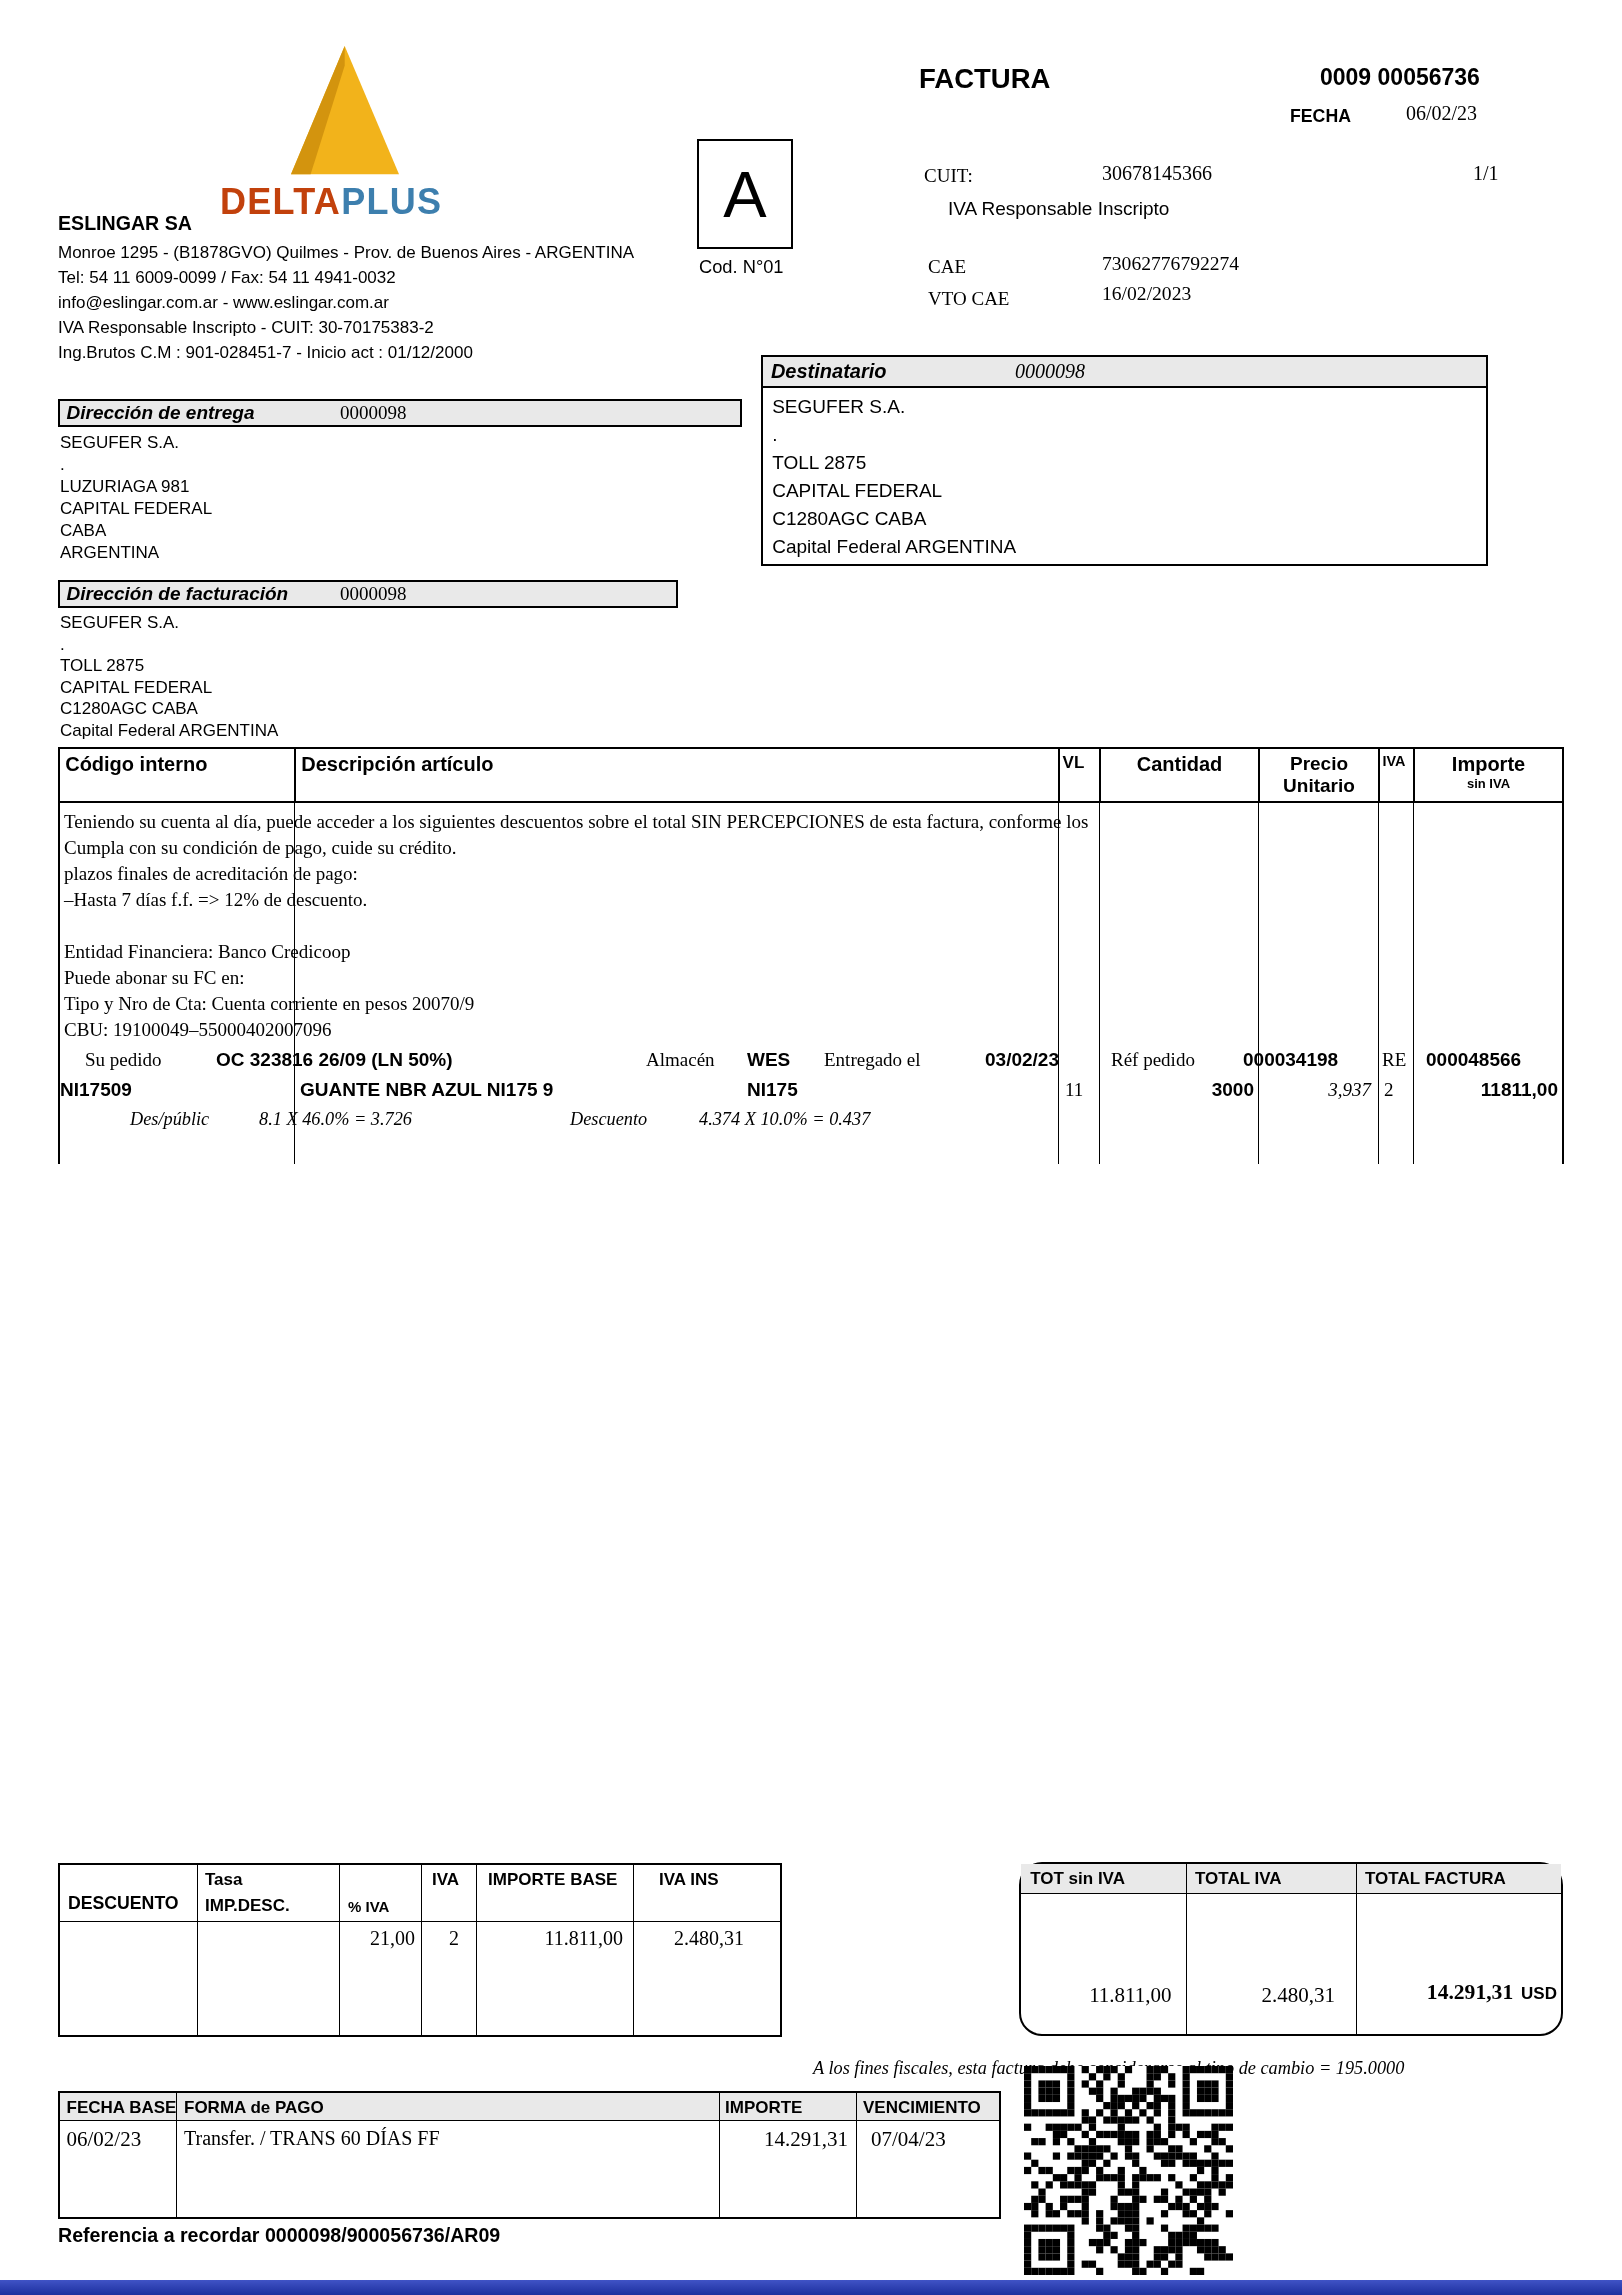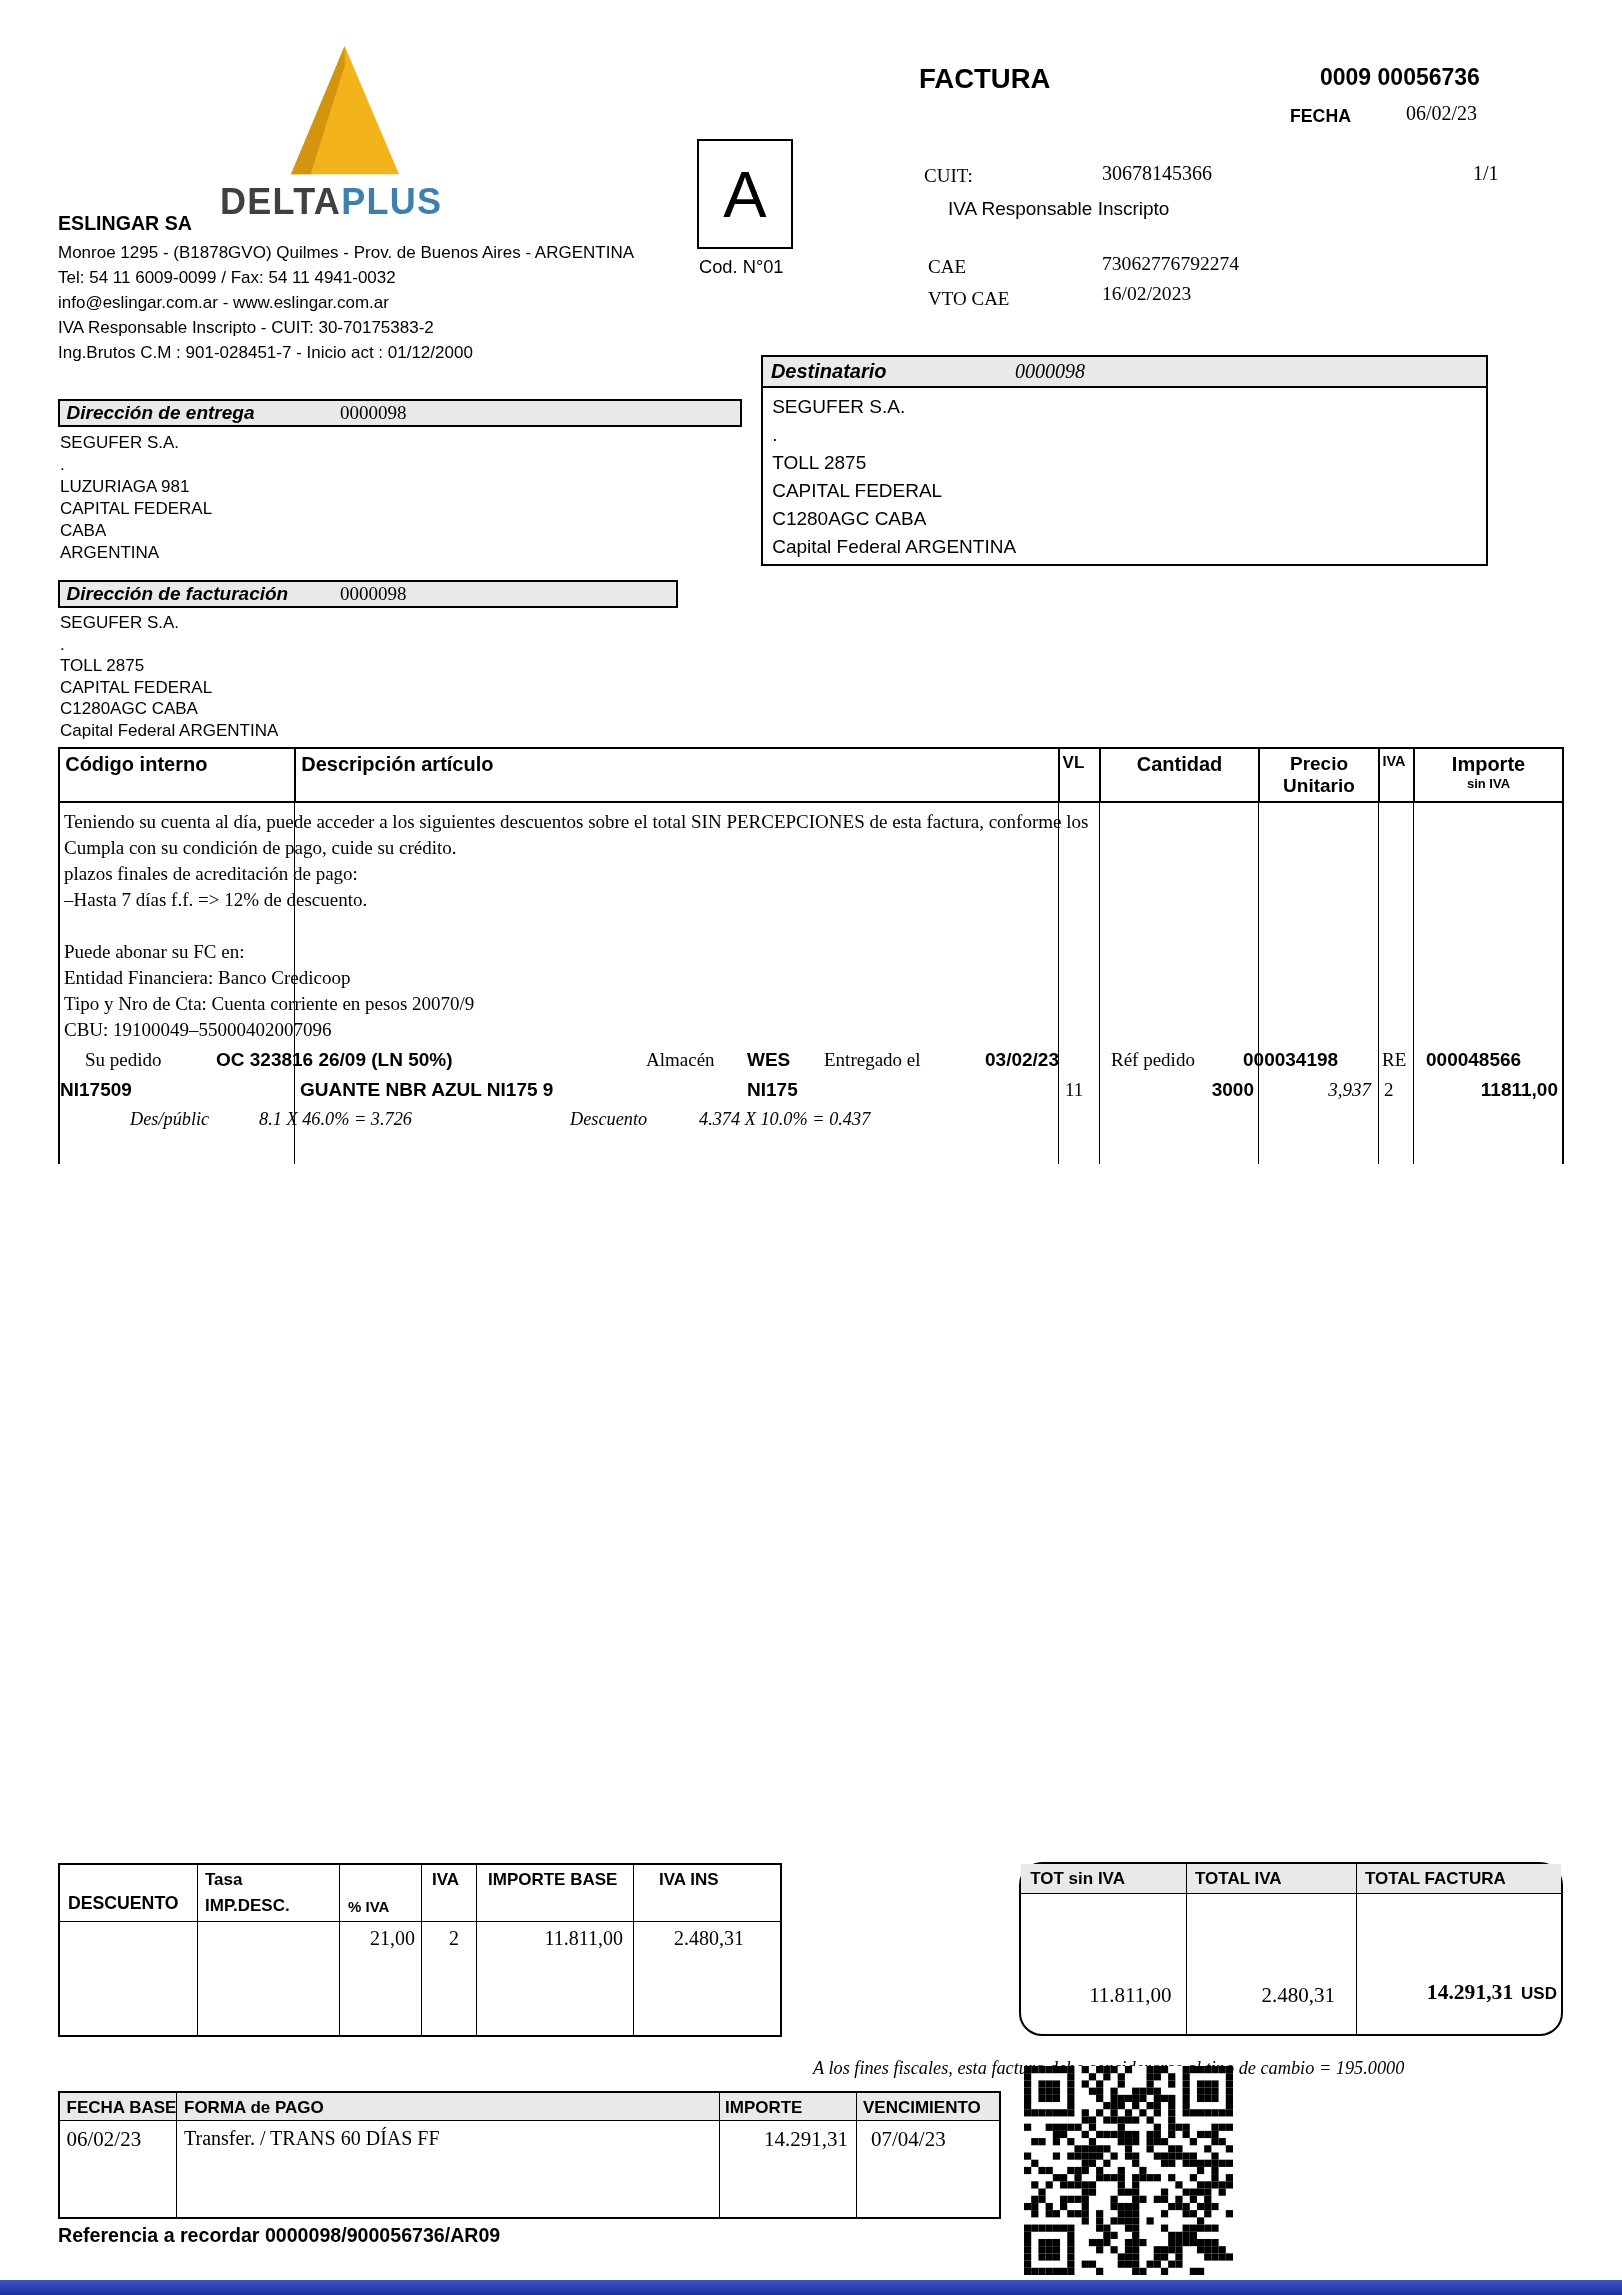--- a/index.html
+++ b/index.html
@@ -25,21 +25,21 @@
 </head>
 <body>
 
 <div class="page">
 
   <svg class="abs" style="left:291px;top:46px;" width="108" height="131" viewBox="0 0 165 200">
     <polygon points="82,0 165,196 0,196" fill="#f2b31b"></polygon>
     <polygon points="82,0 0,196 30,196 82,30" fill="#d3940e"></polygon>
   </svg>
   <div class="abs nowrap" style="left:220px;top:181px;font-size:36px;font-weight:bold;letter-spacing:1.3px;">
-    <span style="color:#404040;">DELTA</span><span style="color:#3d7fae;">PLUS</span>
+    <span style="color:#c2410c;">DELTA</span><span style="color:#3d7fae;">PLUS</span>
   </div>
 
   <div class="abs" style="left:58px;top:212px;">
     <div class="b nowrap" style="font-size:19.6px;margin-bottom:5.2px;">ESLINGAR SA</div>
     <div class="nowrap" style="font-size:17px;line-height:25px;">Monroe 1295 - (B1878GVO) Quilmes - Prov. de  Buenos Aires - ARGENTINA</div>
     <div class="nowrap" style="font-size:17px;line-height:25px;">Tel: 54 11 6009-0099 / Fax: 54 11 4941-0032</div>
     <div class="nowrap" style="font-size:17px;line-height:25px;">info@eslingar.com.ar - www.eslingar.com.ar</div>
     <div class="nowrap" style="font-size:17px;line-height:25px;">IVA Responsable Inscripto - CUIT: 30-70175383-2</div>
     <div class="nowrap" style="font-size:17px;line-height:25px;">Ing.Brutos C.M : 901-028451-7 - Inicio act : 01/12/2000</div>
   </div>
@@ -128,22 +128,22 @@
   <div class="vline" style="left:1378px;top:803px;height:361px;"></div>
   <div class="vline" style="left:1413px;top:803px;height:361px;"></div>
   <div class="vline3" style="left:1562px;top:803px;height:361px;"></div>
 
   <div class="abs serif" style="left:64px;top:809px;font-size:19px;">
     <div class="nline">Teniendo su cuenta al día, puede acceder a los siguientes descuentos sobre el total SIN PERCEPCIONES de esta factura, conforme los</div>
     <div class="nline">Cumpla con su condición de pago, cuide su crédito.</div>
     <div class="nline">plazos finales de acreditación de pago:</div>
     <div class="nline">–Hasta  7 días f.f. =&gt; 12% de descuento.</div>
     <div class="nline"></div>
+    <div class="nline">Entidad Financiera: Banco Credicoop</div>
     <div class="nline">Puede abonar su FC en:</div>
-    <div class="nline">Entidad Financiera: Banco Credicoop</div>
     <div class="nline">Tipo y Nro de Cta: Cuenta corriente en pesos 20070/9</div>
     <div class="nline">CBU: 19100049–55000402007096</div>
   </div>
 
   <span class="abs serif nowrap" style="left:85px;top:1049px;font-size:19px;">Su pedido</span>
   <span class="abs b nowrap" style="left:216px;top:1049px;font-size:19px;">OC 323816 26/09 (LN 50%)</span>
   <span class="abs serif nowrap" style="left:646px;top:1049px;font-size:19px;">Almacén</span>
   <span class="abs b nowrap" style="left:747px;top:1049px;font-size:19px;">WES</span>
   <span class="abs serif nowrap" style="left:824px;top:1049px;font-size:19px;">Entregado el</span>
   <span class="abs b nowrap" style="left:985px;top:1049px;font-size:19px;">03/02/23</span>

